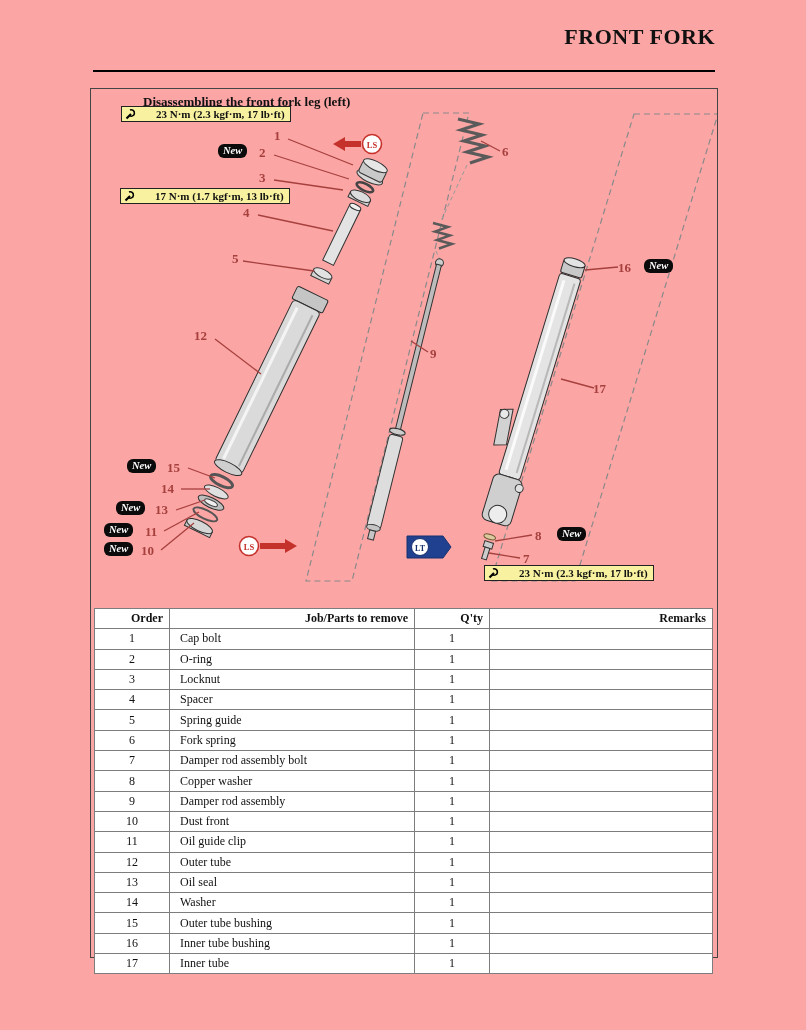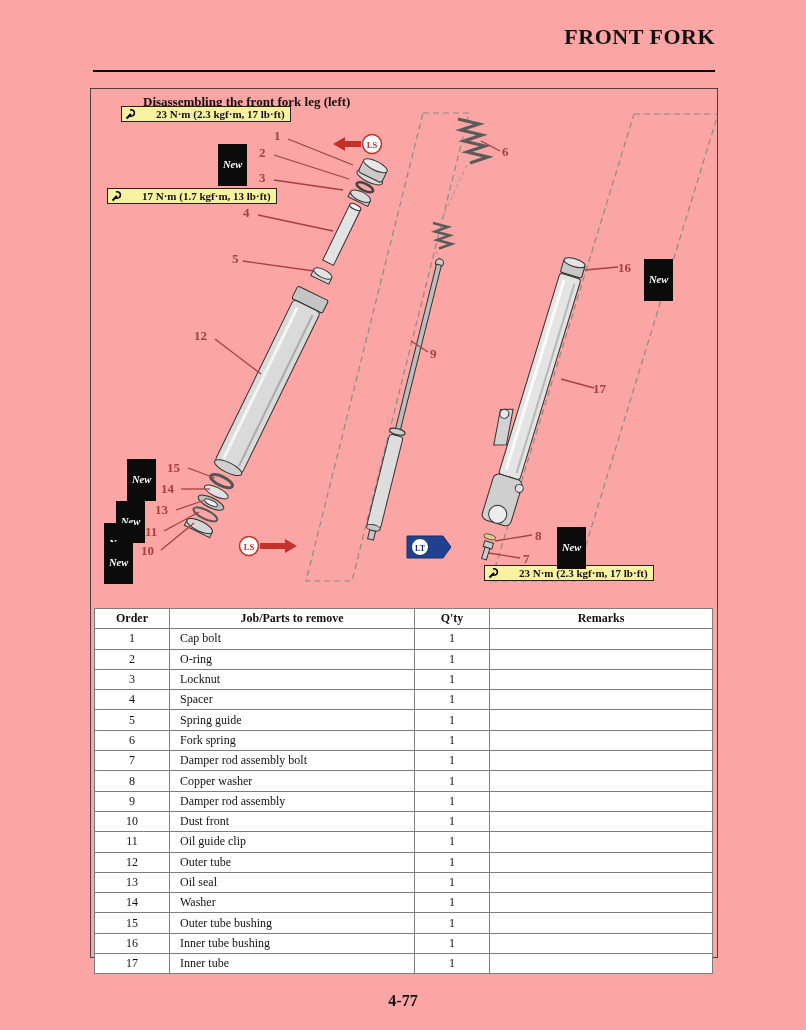--- a/index.html
+++ b/index.html
@@ -10,30 +10,30 @@
   .header-rule{position:absolute;top:70px;left:93px;width:622px;height:2px;background:#000;}
 
   .figure-box{position:absolute;top:88px;left:90px;width:628px;height:870px;border:1px solid #444;box-sizing:border-box;}
   .figure-title{position:absolute;top:5px;left:7px;font-size:13px;font-weight:bold;margin-left:45px;}
 
   .diagram{position:absolute;top:0;left:0;width:626px;height:517px;}
   .diagram svg.scene{position:absolute;top:0;left:0;}
 
   .callout{position:absolute;color:#a6403d;font-weight:bold;font-size:13px;line-height:13px;}
   .new-badge{position:absolute;background:#0b0b0b;color:#fff;font-size:10.5px;line-height:12px;
-             font-weight:bold;font-style:italic;padding:15px 5px;}
+             font-weight:bold;font-style:italic;padding:1px 5px;border-radius:6px;}
   .torque{position:absolute;display:flex;align-items:center;gap:19px;background:#f8f2a0;
           border:1px solid #222;padding:1px 5px 1px 3px;font-size:11px;font-weight:bold;white-space:nowrap;}
   .torque .ticon{flex:0 0 auto;}
 
   table.parts-table{position:absolute;left:3px;top:519px;width:618px;border-collapse:collapse;
                     table-layout:fixed;font-size:12px;background:#fff;}
   .parts-table th,.parts-table td{border:1px solid #7d7d7d;padding:2px 6px;height:15.3px;
                     overflow:hidden;white-space:nowrap;}
-  .parts-table th{font-weight:bold;text-align:center;margin-left:28px;}
+  .parts-table th{font-weight:bold;text-align:right;margin-left:28px;}
   .parts-table td.c{text-align:center;}
   .parts-table td.l{text-align:left;padding-left:10px;}
 
   .footer-page{position:absolute;left:0;right:0;bottom:20px;text-align:center;
                font-size:16px;font-weight:bold;}
 </style>
 </head>
 <body>
 
 <div class="page">
@@ -147,21 +147,21 @@
         </g>
       </svg>
 
       <span class="torque" style="left:30px;top:17px">
         <svg class="ticon" width="12" height="12" viewBox="0 0 12 12">
           <path d="M1.5,10.5 L6,6" stroke="#000" stroke-width="2.2" fill="none"></path>
           <path d="M5,2 a3.2,3.2 0 1 1 -0.6,5.6" fill="none" stroke="#000" stroke-width="1.6"></path>
         </svg>
         <span>23 N·m (2.3 kgf·m, 17 lb·ft)</span>
       </span>
-      <span class="torque" style="left:16px;top:99px">
+      <span class="torque" style="left:29px;top:99px">
         <svg class="ticon" width="12" height="12" viewBox="0 0 12 12">
           <path d="M1.5,10.5 L6,6" stroke="#000" stroke-width="2.2" fill="none"></path>
           <path d="M5,2 a3.2,3.2 0 1 1 -0.6,5.6" fill="none" stroke="#000" stroke-width="1.6"></path>
         </svg>
         <span>17 N·m (1.7 kgf·m, 13 lb·ft)</span>
       </span>
       <span class="torque" style="left:393px;top:476px">
         <svg class="ticon" width="12" height="12" viewBox="0 0 12 12">
           <path d="M1.5,10.5 L6,6" stroke="#000" stroke-width="2.2" fill="none"></path>
           <path d="M5,2 a3.2,3.2 0 1 1 -0.6,5.6" fill="none" stroke="#000" stroke-width="1.6"></path>
@@ -311,14 +311,13 @@
         <tr>
             <td class="c">17</td>
             <td class="l">Inner tube</td>
             <td class="c">1</td>
             <td></td>
           </tr>
       </tbody>
     </table>
   </div>
 
-  <div class="footer-page">4-77</div>
 </div>
 
 </body></html>

